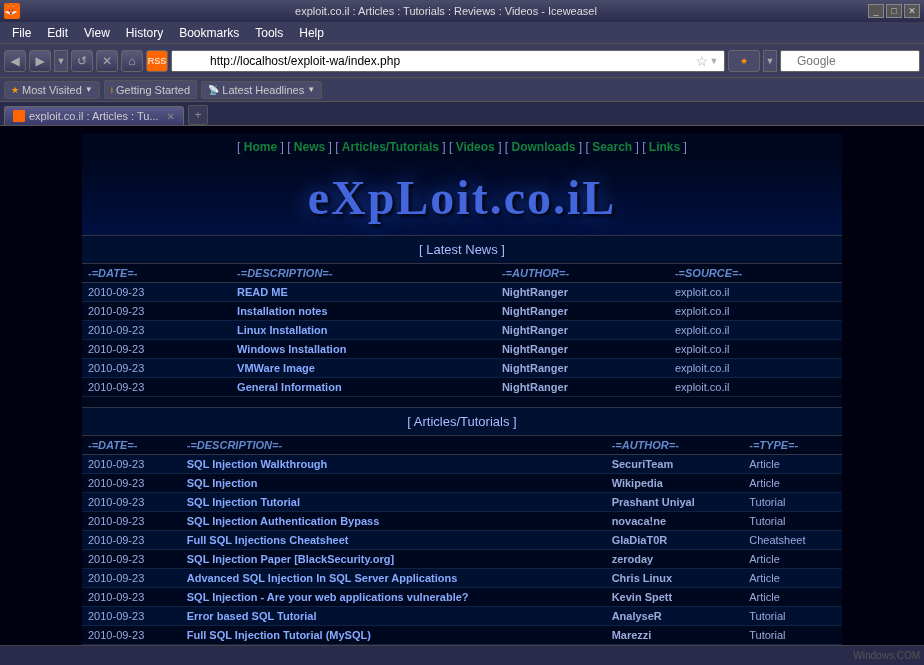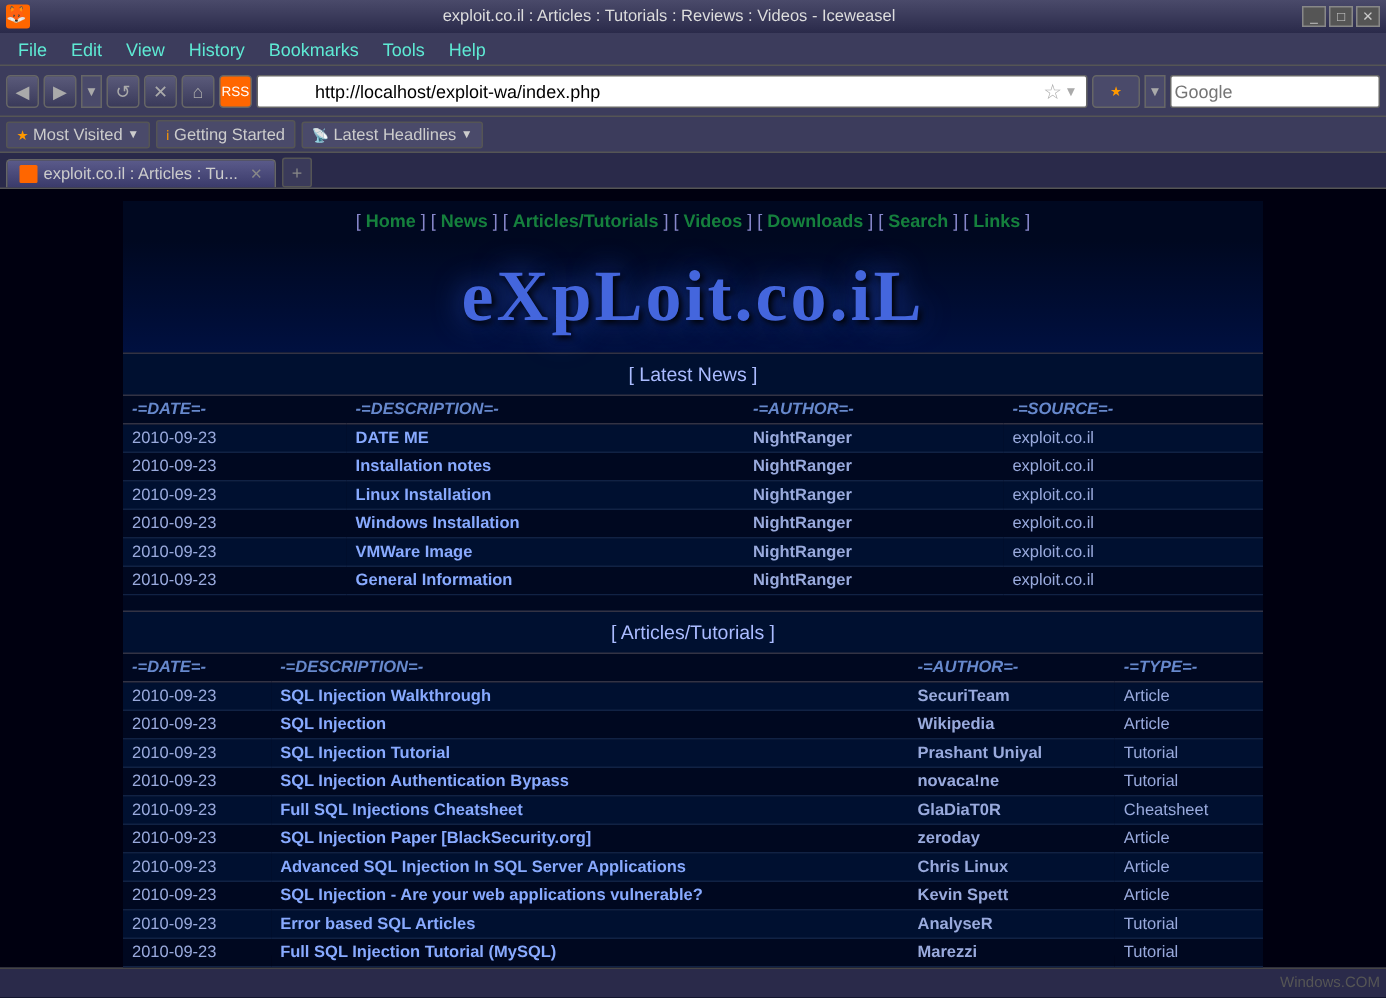--- a/index.html
+++ b/index.html
@@ -30,21 +30,21 @@
     .menu-bar {
       background: #3c3c5c;
       height: 22px;
       display: flex;
       align-items: center;
       padding: 0 4px;
       border-bottom: 1px solid #555;
     }
     .menu-item {
       padding: 2px 8px;
-      color: #5eead4;
+      color: #ffffff;
       font-size: 12px;
       cursor: pointer;
     }
 
     
     .nav-bar {
       background: #3c3c5c;
       height: 34px;
       display: flex;
       align-items: center;
@@ -81,21 +81,21 @@
       background: transparent;
       padding-left: 34px;
     }
     .search-bar {
       display: flex;
       align-items: center;
       height: 22px;
       background: #fff;
       border: 1px solid #666;
       border-radius: 2px;
-      padding: 0 2px;
+      padding: 0 16px;
       width: 140px;
     }
     .search-input {
       border: none; outline: none; font-size: 12px; color: #000; background: transparent; flex: 1;
     }
     .nav-dropdown { width: 14px; height: 22px; background: #4a4a6a; border: 1px solid #666; cursor: pointer; display: flex; align-items: center; justify-content: center; color: #aaa; font-size: 9px; }
 
     
     .bookmarks-bar {
       background: #3c3c5c;
@@ -328,21 +328,21 @@
         <tr>
           <th class="col-header">-=DATE=-</th>
           <th class="col-header">-=DESCRIPTION=-</th>
           <th class="col-header">-=AUTHOR=-</th>
           <th class="col-header">-=SOURCE=-</th>
         </tr>
       </thead>
       <tbody id="news-tbody">
           <tr>
       <td class="date-cell">2010-09-23</td>
-      <td><a class="desc-link" href="#">DATE ME</a></td>
+      <td><a class="desc-link" href="#">READ ME</a></td>
       <td class="author-cell">NightRanger</td>
       <td class="source-cell">exploit.co.il</td>
     </tr>
           <tr>
       <td class="date-cell">2010-09-23</td>
       <td><a class="desc-link" href="#">Installation notes</a></td>
       <td class="author-cell">NightRanger</td>
       <td class="source-cell">exploit.co.il</td>
     </tr>
           <tr>
@@ -428,21 +428,21 @@
       <td class="type-cell">Article</td>
     </tr>
           <tr>
       <td class="date-cell">2010-09-23</td>
       <td><a class="desc-link" href="#">SQL Injection - Are your web applications vulnerable?</a></td>
       <td class="author-cell">Kevin Spett</td>
       <td class="type-cell">Article</td>
     </tr>
           <tr>
       <td class="date-cell">2010-09-23</td>
-      <td><a class="desc-link" href="#">Error based SQL Articles</a></td>
+      <td><a class="desc-link" href="#">Error based SQL Tutorial</a></td>
       <td class="author-cell">AnalyseR</td>
       <td class="type-cell">Tutorial</td>
     </tr>
           <tr>
       <td class="date-cell">2010-09-23</td>
       <td><a class="desc-link" href="#">Full SQL Injection Tutorial (MySQL)</a></td>
       <td class="author-cell">Marezzi</td>
       <td class="type-cell">Tutorial</td>
     </tr>
         </tbody>

